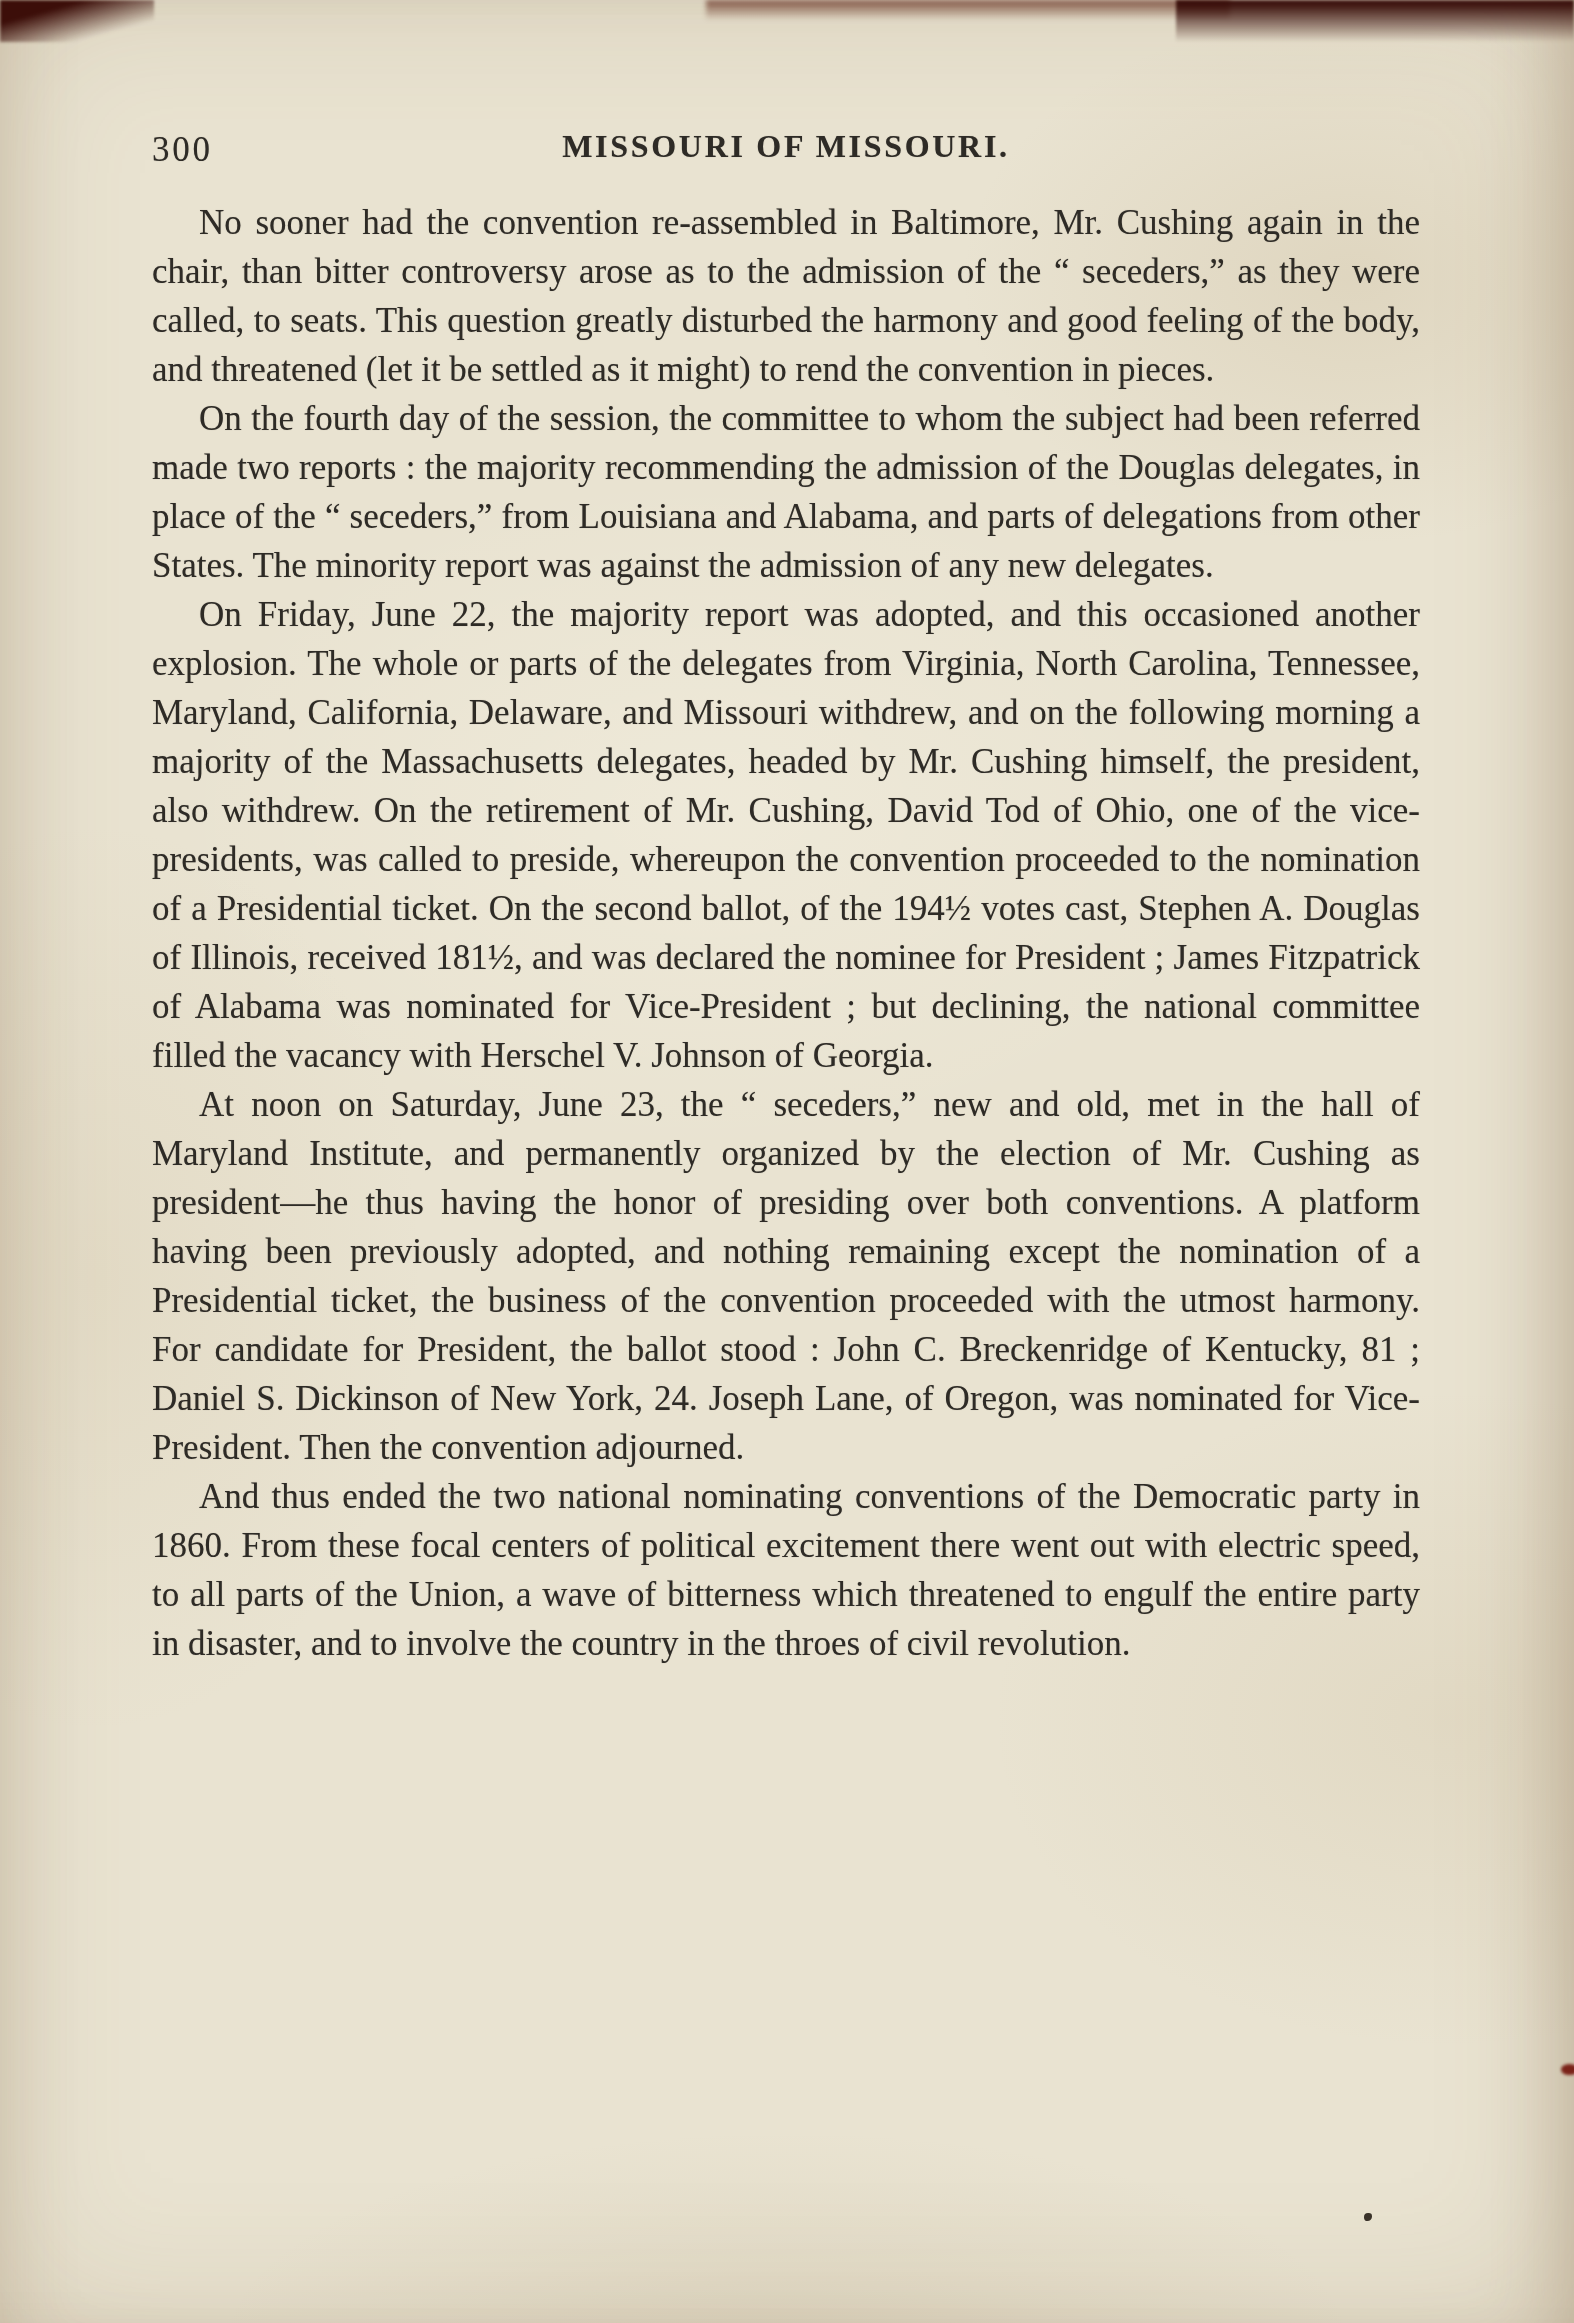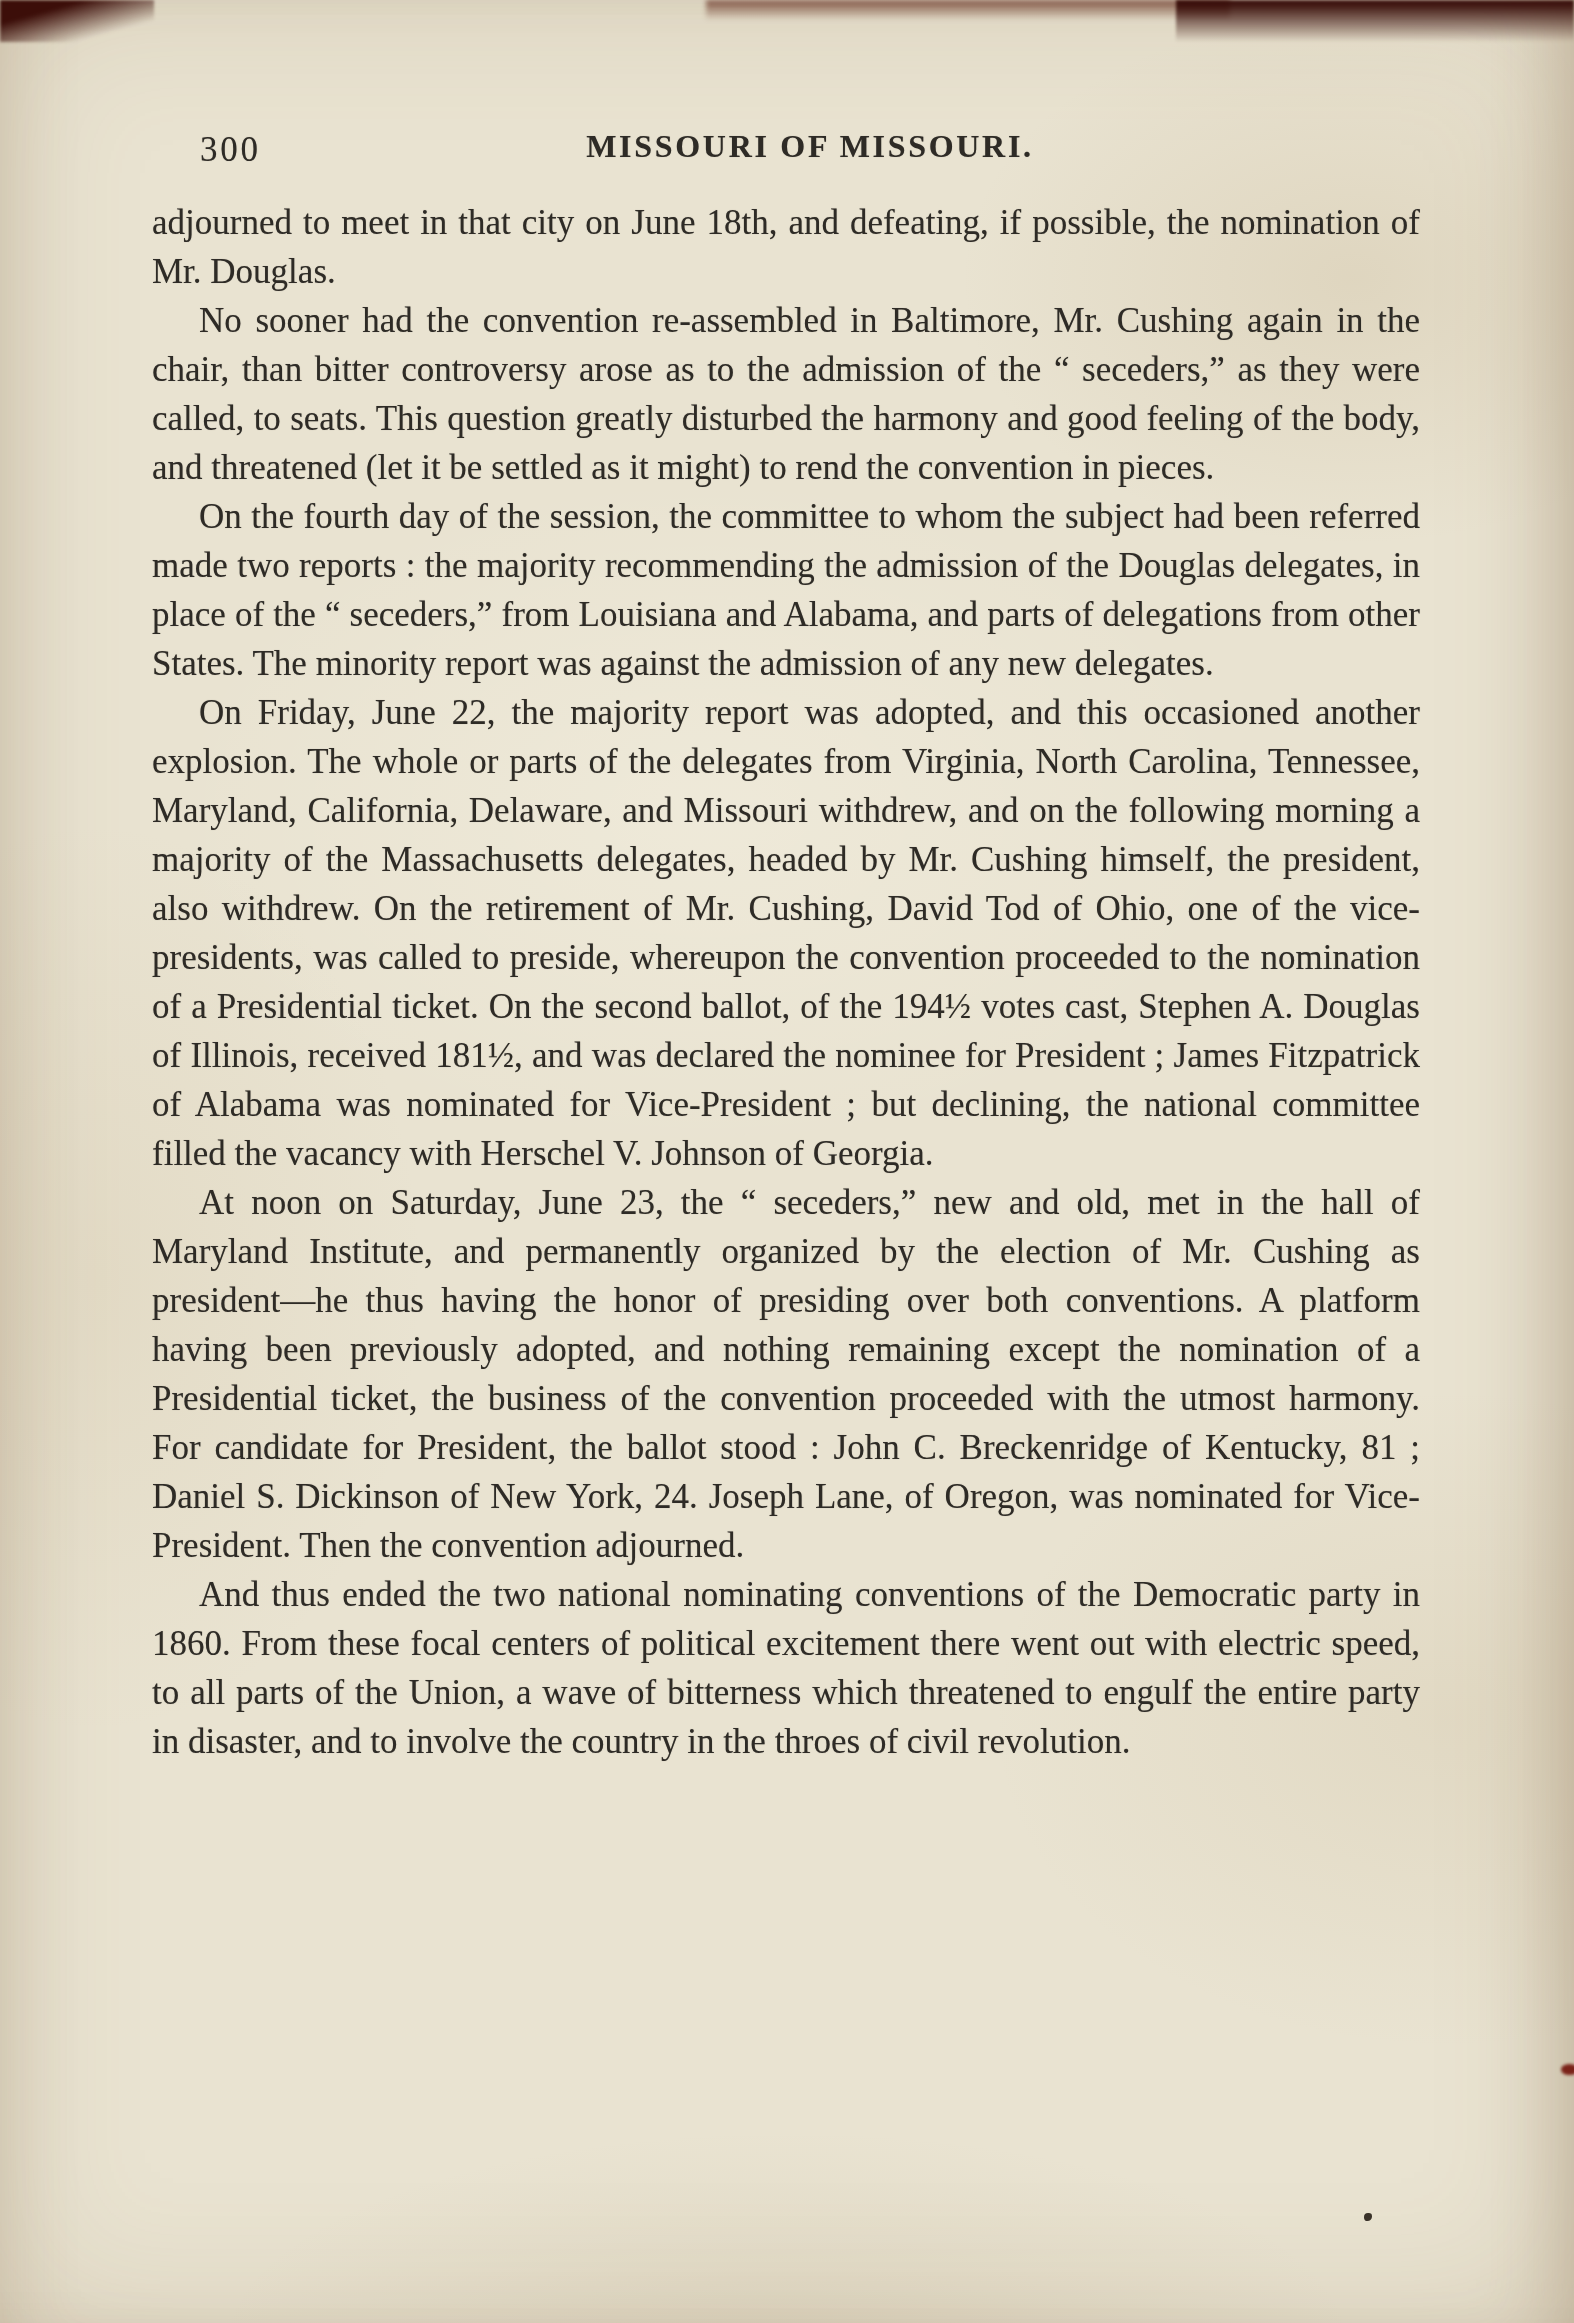--- a/index.html
+++ b/index.html
@@ -68,21 +68,20 @@
     font-size: 35px;
     line-height: 49px;
     color: #2e2b26;
     text-align: justify;
     text-shadow: 0 0 0.9px rgba(46,43,38,0.35);
   }
   .headrow {
     position: relative;
     height: 42px;
     margin-bottom: 31px;
-    margin-left: 48px;
   }
   .pagenum {
     position: absolute;
     left: 0; top: 0;
     font-size: 35px;
     letter-spacing: 2.7px;
   }
   .runhead {
     display: block;
     text-align: center;
@@ -110,21 +109,20 @@
   <div class="edge-dot-right"></div>
   <div class="ink-speck"></div>
 
   <div class="content">
 
     <div class="headrow">
       <span class="pagenum">300</span>
       <span class="runhead">MISSOURI OF MISSOURI.</span>
     </div>
 
-    <p class="para no-indent">adjourned to meet in that city on June 18th, and defeating, if possible, the nomination of Mr. Douglas.</p>
     <p class="para">No sooner had the convention re-assembled in Baltimore, Mr. Cushing again in the chair, than bitter controversy arose as to the admission of the “ seceders,” as they were called, to seats. This question greatly disturbed the harmony and good feeling of the body, and threatened (let it be settled as it might) to rend the convention in pieces.</p>
     <p class="para">On the fourth day of the session, the committee to whom the subject had been referred made two reports : the majority recommending the admission of the Douglas delegates, in place of the “ seceders,” from Louisiana and Alabama, and parts of delegations from other States. The minority report was against the admission of any new delegates.</p>
     <p class="para">On Friday, June 22, the majority report was adopted, and this occasioned another explosion. The whole or parts of the delegates from Virginia, North Carolina, Tennessee, Maryland, California, Delaware, and Missouri withdrew, and on the following morning a majority of the Massachusetts delegates, headed by Mr. Cushing himself, the president, also withdrew. On the retirement of Mr. Cushing, David Tod of Ohio, one of the vice-presidents, was called to preside, whereupon the convention proceeded to the nomination of a Presidential ticket. On the second ballot, of the 194½ votes cast, Stephen A. Douglas of Illinois, received 181½, and was declared the nominee for President ; James Fitzpatrick of Alabama was nominated for Vice-President ; but declining, the national committee filled the vacancy with Herschel V. Johnson of Georgia.</p>
     <p class="para">At noon on Saturday, June 23, the “ seceders,” new and old, met in the hall of Maryland Institute, and permanently organized by the election of Mr. Cushing as president—he thus having the honor of presiding over both conventions. A platform having been previously adopted, and nothing remaining except the nomination of a Presidential ticket, the business of the convention proceeded with the utmost harmony. For candidate for President, the ballot stood : John C. Breckenridge of Kentucky, 81 ; Daniel S. Dickinson of New York, 24. Joseph Lane, of Oregon, was nominated for Vice-President. Then the convention adjourned.</p>
     <p class="para">And thus ended the two national nominating conventions of the Democratic party in 1860. From these focal centers of political excitement there went out with electric speed, to all parts of the Union, a wave of bitterness which threatened to engulf the entire party in disaster, and to involve the country in the throes of civil revolution.</p>
 
   </div>
 </div>
 
 

